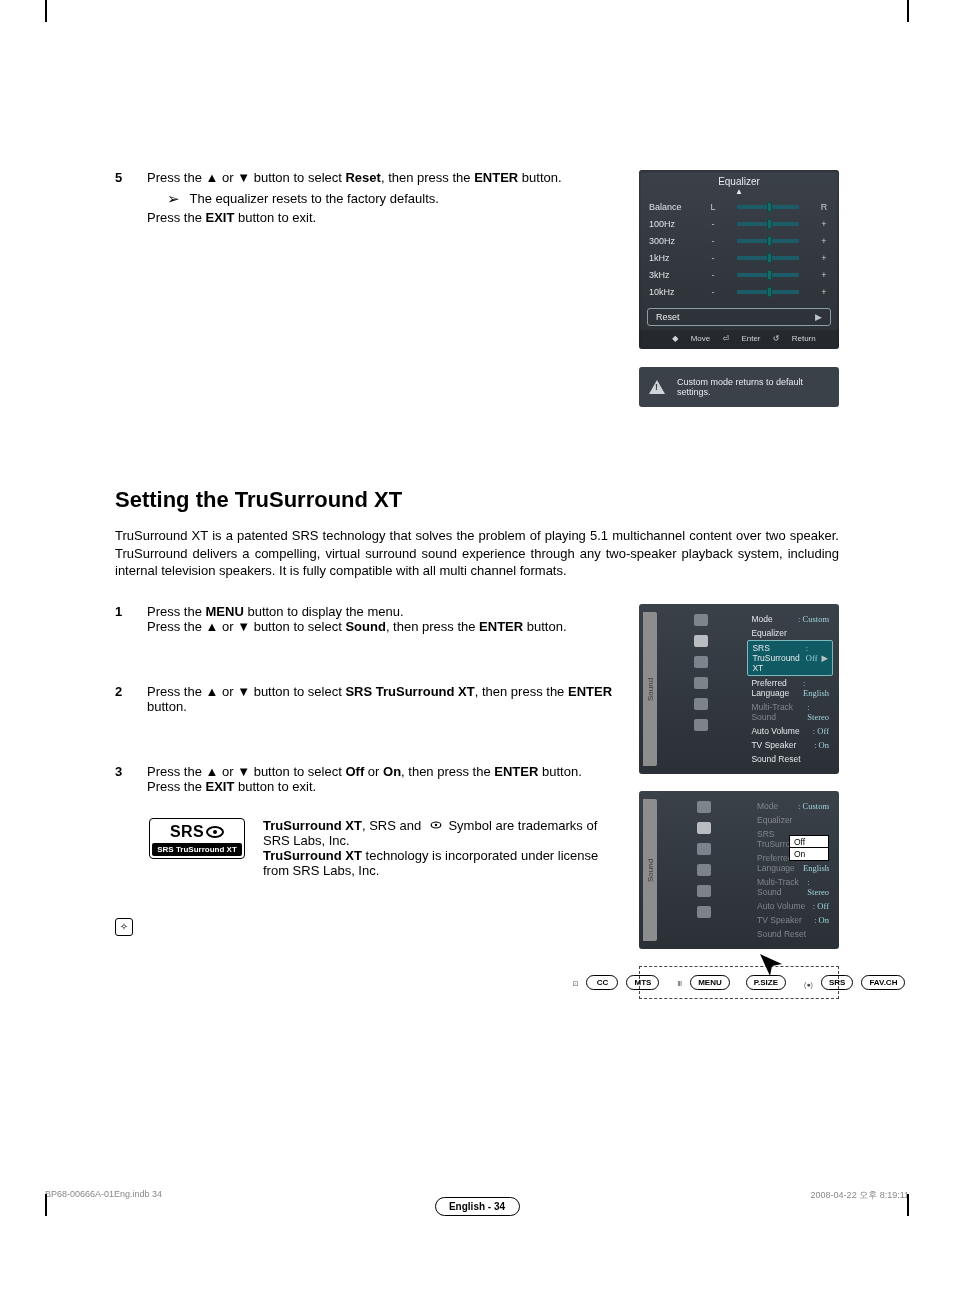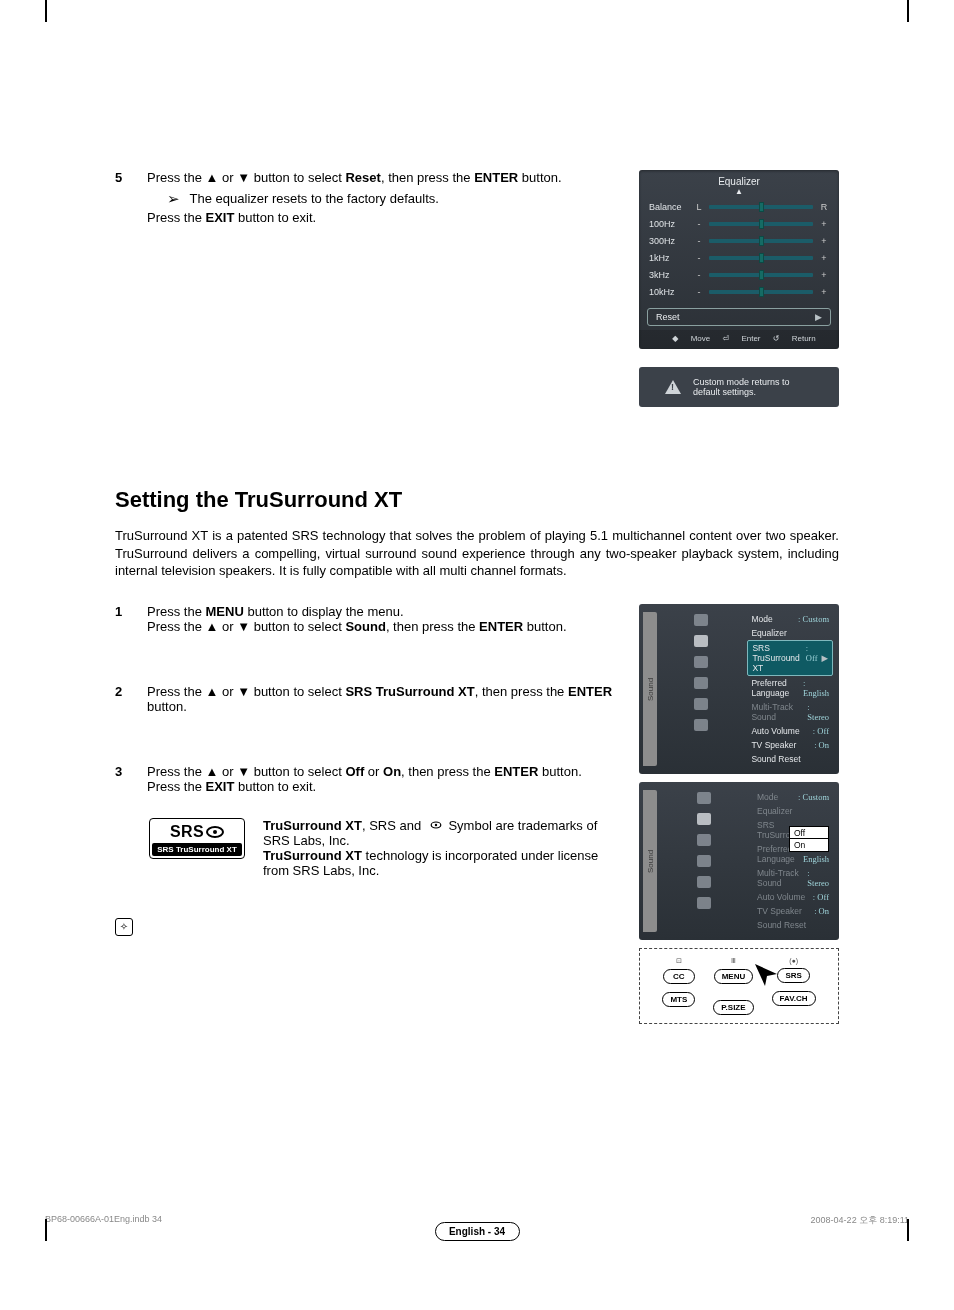--- a/index.html
+++ b/index.html
@@ -69,35 +69,35 @@
     background: linear-gradient(#3b4149,#2b3036);
     color:#e9ecef;
     font-size:9px;
     border-radius:3px;
     padding:3px 0 0 0;
     box-shadow: 0 1px 3px rgba(0,0,0,.4) inset;
   }
   .osd-title { text-align:center; font-size:10px; padding:3px 0 1px; }
   .osd-top-arrow { text-align:center; font-size:8px; line-height:1; }
   .eq-body { padding:6px 10px 2px 10px; }
-  .eq-row { display:flex; align-items:center; gap:6px; margin-bottom:7px; }
+  .eq-row { display:flex; align-items:center; gap:20px; margin-bottom:7px; }
   .eq-label { width:40px; font-size:9px; color:#dfe3e6;}
   .eq-ll { width:8px; text-align:center; color:#ccc;}
   .eq-track { flex:1; height:4px; background:#1b5c68; position:relative; border-radius:1px;}
   .eq-thumb { position:absolute; top:-3px; width:5px; height:10px; background:#156b64; border:1px solid #0c4a45; left:48%;}
   .eq-rr { width:10px; text-align:center; color:#ccc;}
   .eq-reset { border:1px solid #8aa0a0; border-radius:3px; margin:2px 8px 4px; display:flex; justify-content:space-between; padding:3px 8px; font-size:9px;}
   .eq-reset-arrow { color:#b8c1c5;}
   .osd-footer { text-align:center; padding:4px 8px 6px; font-size:8px; color:#cfd4d8; background:rgba(0,0,0,.15); border-radius:0 0 3px 3px;}
   .osd-footer span { margin-left:10px; }
-  .note-box { margin-top:18px; display:flex; align-items:center; gap:12px; background:#3b4149; color:#e9ecef; padding:10px 26px; border-radius:3px; font-size:9px;}
+  .note-box { margin-top:18px; display:flex; align-items:center; gap:12px; background:#3b4149; color:#e9ecef; padding:10px 10px; border-radius:3px; font-size:9px;}
   .note-icon { width:0; height:0; border-left:8px solid transparent; border-right:8px solid transparent; border-bottom:14px solid #cfd4d8; position:relative;}
   .note-icon::after { content:"!"; position:absolute; left:-2px; top:2px; font-size:9px; color:#3b4149; font-weight:bold;}
   
-  .sound-osd { background:linear-gradient(#3b4149,#2a3036); color:#e4e7ea; font-size:8.5px; border-radius:3px; margin-bottom:8px; display:flex; padding:4px 0;gap:36px;}
+  .sound-osd { background:linear-gradient(#3b4149,#2a3036); color:#e4e7ea; font-size:8.5px; border-radius:3px; margin-bottom:17px; display:flex; padding:4px 0;gap:36px;}
   .sound-tab { width:14px; background:#8d8d8d; color:#3b3b3b; display:flex; align-items:center; justify-content:center; font-size:8px; writing-mode:vertical-rl; transform:rotate(180deg); border-radius:2px 0 0 2px; margin:4px 0 4px 4px; padding:4px 0;}
   .sound-icons { width:22px; display:flex; flex-direction:column; gap:9px; padding:6px 0 4px; align-items:center;}
   .s-icon { width:14px; height:12px; background:#8a9199; border-radius:2px; opacity:.85;}
   .s-icon.sel { background:#d0d4d8;}
   .sound-list { flex:1; padding:4px 6px 4px 2px;}
   .s-row { display:flex; justify-content:space-between; padding:2px 4px 2px 4px; gap:6px;}
   .s-row.hl { background:#0f5a63; border:1px solid #7fb8bd; border-radius:2px;}
   .s-val { color:#9fd4da;font-family:Liberation Serif, serif;}
   .s-row .arrow { color:#b8c1c5; margin-left:4px;}
   .dim { color:#7f868c;}
@@ -105,21 +105,21 @@
   .dropdown div { padding:1px 4px;}
   .dropdown .sel { background:#fff; border:1px solid #000; margin:-1px;}
   .sound-wrap { position:relative;}
   
   .remote {
     border:1px dashed #444;
     padding:8px;
     display:flex; gap:18px; justify-content:center;
     font-size:8px;
   }
-  .r-col { display:flex; flex-direction:column; gap:8px; align-items:center;}
+  .r-col { display:flex; gap:8px; align-items:center;}
   .r-btn { border:1.5px solid #000; border-radius:10px; padding:2px 7px; font-weight:bold; font-size:8px; min-width:32px; text-align:center;}
   .r-tiny { font-size:7px; opacity:.7; margin-bottom:-4px;}
   .page-badge {
     width:85px; margin: 18px auto 0; border:1px solid #000; border-radius:12px;
     text-align:center; font-size:10px; font-weight:bold; padding:3px 0;
   }
   .footer-line {
     position:absolute; bottom:14px; left:45px; right:45px; display:flex; justify-content:space-between; color:#888; font-size:9px;
   }
 </style>

